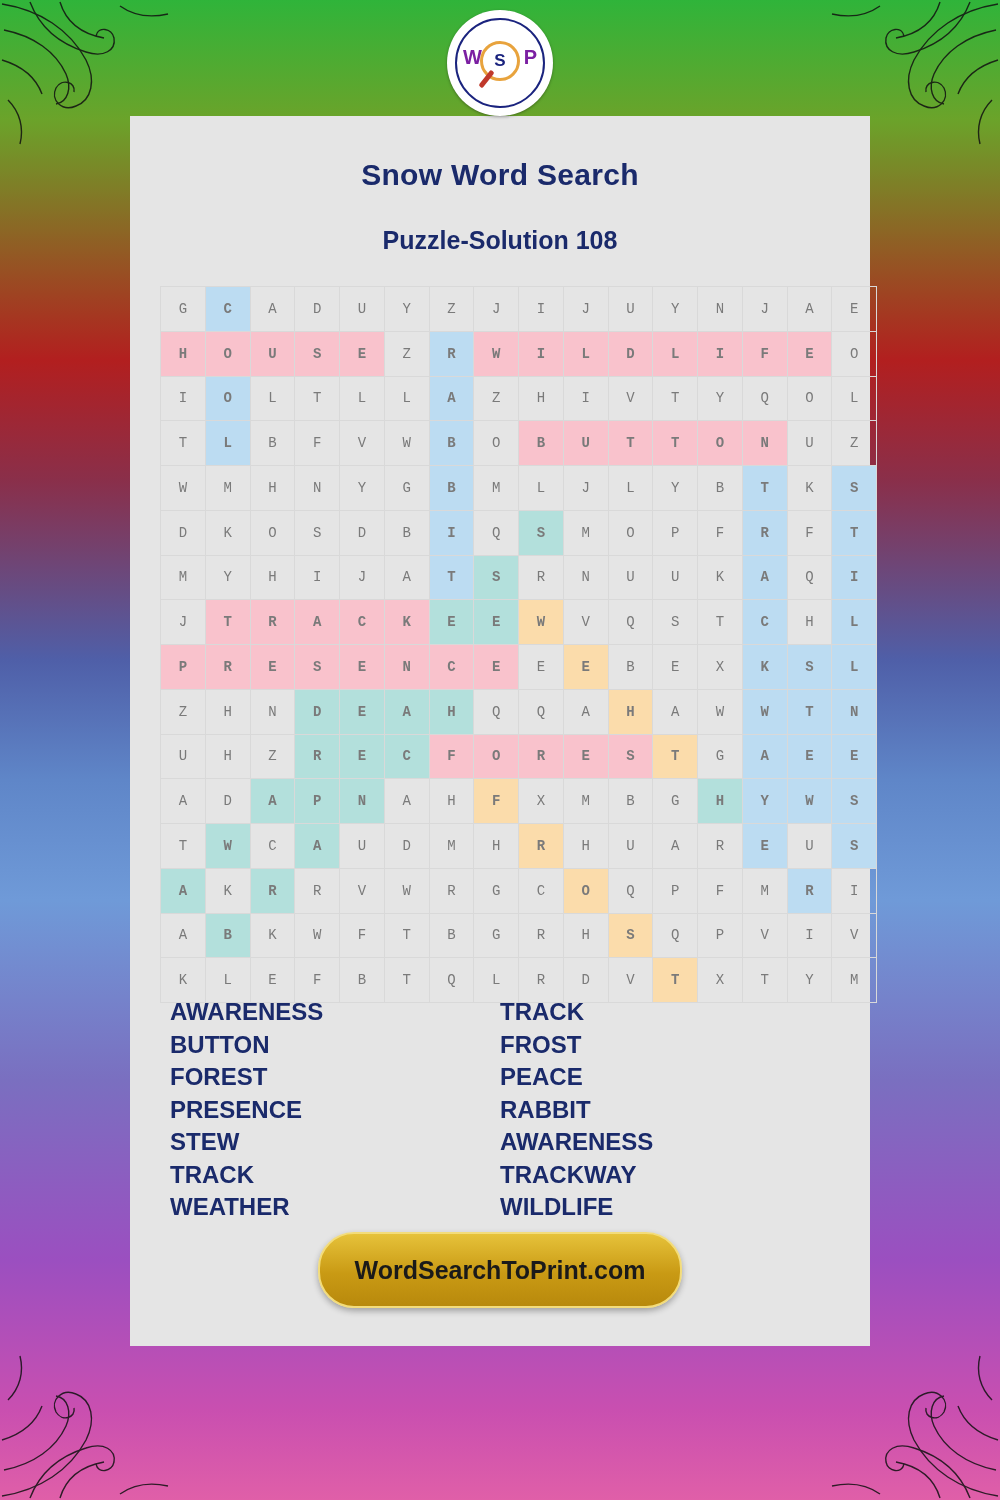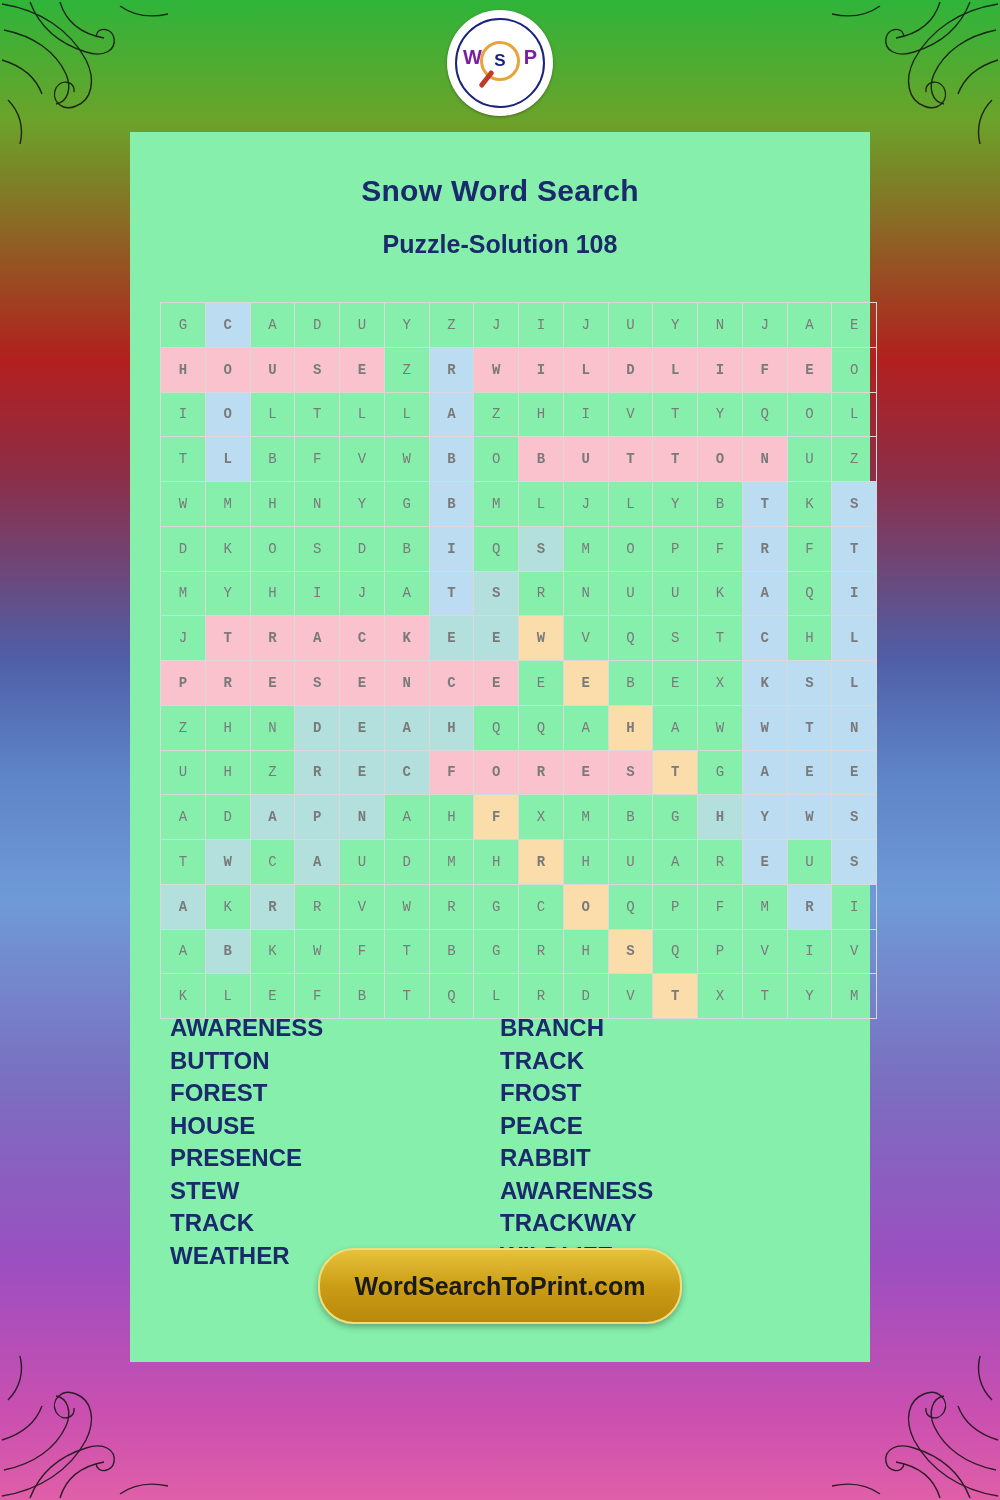--- a/index.html
+++ b/index.html
@@ -10,41 +10,41 @@
     background:linear-gradient(180deg,#2fb43a 0%, #6ba32a 8%, #b21f1f 24%, #8a2f4a 32%, #4f5fa8 44%, #5f86c8 52%, #6f9ad8 60%, #7a6fc0 72%, #9b4fc0 84%, #c94fb0 94%, #e05fa8 100%);
   }
   
   .orn{position:absolute;width:200px;height:160px;pointer-events:none;opacity:.85}
   .orn.tl{left:0;top:0}
   .orn.tr{right:0;top:0;transform:scaleX(-1)}
   .orn.bl{left:0;bottom:0;transform:scaleY(-1)}
   .orn.br{right:0;bottom:0;transform:scale(-1,-1)}
 
   .page{
-    position:absolute;left:130px;top:132px;width:740px;height:1230px;
-    background:#86efac;
+    position:absolute;left:130px;top:116px;width:740px;height:1230px;
+    background:#e5e5e5;
   }
   .logo{
     position:absolute;left:50%;top:10px;transform:translateX(-50%);
     width:106px;height:106px;border-radius:50%;background:#fff;
     box-shadow:0 1px 3px rgba(0,0,0,.35);
     display:flex;align-items:center;justify-content:center;z-index:5;
   }
   .logo-inner{position:relative;width:86px;height:86px;border:2px solid #1a237e;border-radius:50%;
     display:flex;align-items:center;justify-content:center;}
   .logo-inner .w,.logo-inner .p{font-weight:bold;font-size:20px;color:#7b1fa2;}
   .logo-inner .w{position:absolute;left:6px;top:26px;}
   .logo-inner .p{position:absolute;right:6px;top:26px;}
   .mag{position:absolute;left:50%;top:50%;transform:translate(-50%,-55%);}
   .mag .ring{width:34px;height:34px;border:3px solid #e8a33d;border-radius:50%;
      display:flex;align-items:center;justify-content:center;color:#1a237e;font-weight:bold;font-size:17px;}
   .mag .handle{position:absolute;width:5px;height:20px;background:#c0392b;left:4px;top:28px;transform:rotate(38deg);border-radius:2px;}
 
   h1{margin:0;text-align:center;color:#1a2a6b;font-size:30px;font-weight:bold;padding-top:42px;letter-spacing:.3px;}
-  h2{margin:0;text-align:center;color:#1a2a6b;font-size:25px;font-weight:bold;padding-top:22px;}
+  h2{margin:12px;text-align:center;color:#1a2a6b;font-size:25px;font-weight:bold;padding-top:22px;}
 
   .grid-wrap{position:absolute;left:30px;top:170px;width:680px;}
   table.grid{border-collapse:collapse;width:668px;table-layout:fixed;}
   table.grid td{
     width:41.75px;height:41.75px;border:1px solid #d9d9d9;text-align:center;vertical-align:middle;
     font-family:"Liberation Mono", monospace;font-size:14px;color:#7a7a7a;position:relative;
   }
   td.hit{color:#111;font-weight:bold;}
   .hl{position:absolute;left:0;top:0;width:100%;height:100%;z-index:0;}
   td span.ch{position:relative;z-index:2;}
@@ -426,28 +426,26 @@
           </tr>
         </tbody>
       </table>
   </div>
 
   <div class="words">
     <div class="wcol" id="words-left">
         <div>AWARENESS</div>
         <div>BUTTON</div>
         <div>FOREST</div>
-        <div>HOUSE</div>
         <div>PRESENCE</div>
         <div>STEW</div>
         <div>TRACK</div>
         <div>WEATHER</div>
       </div>
     <div class="wcol" id="words-right">
-        <div>BRANCH</div>
         <div>TRACK</div>
         <div>FROST</div>
         <div>PEACE</div>
         <div>RABBIT</div>
         <div>AWARENESS</div>
         <div>TRACKWAY</div>
         <div>WILDLIFE</div>
       </div>
   </div>
 

